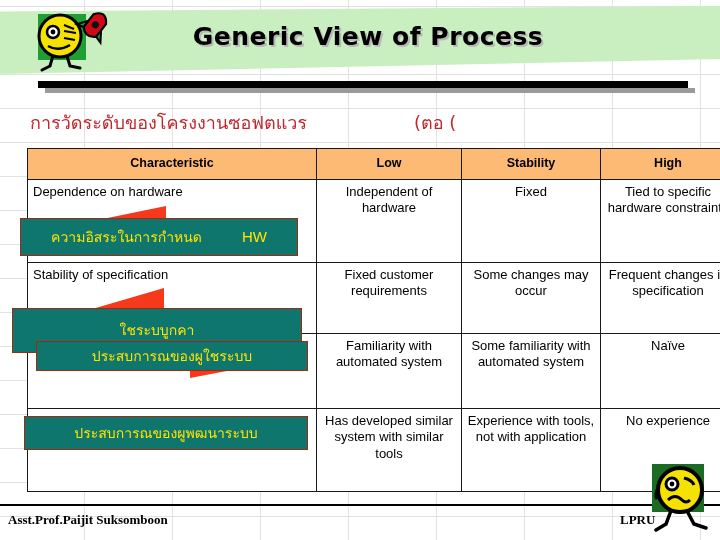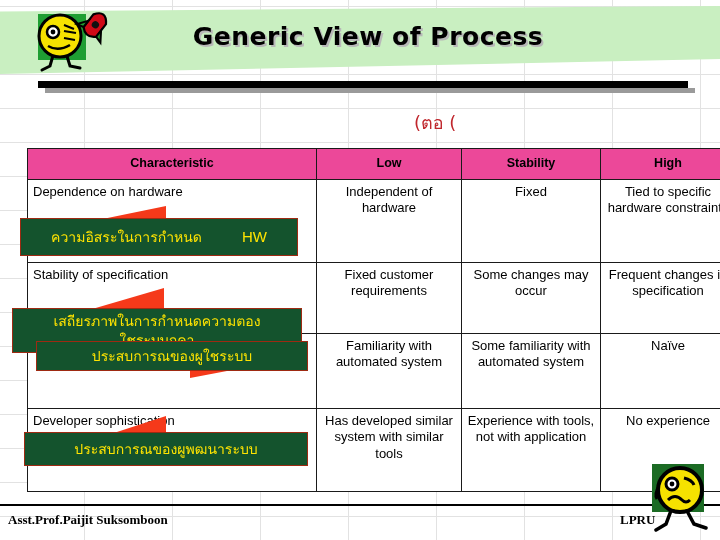--- a/index.html
+++ b/index.html
@@ -107,21 +107,21 @@
     border: 1px solid #1a1a1a;
     font-family: "Liberation Sans", sans-serif;
     font-size: 13px;
     color: #000000;
     padding: 4px 5px;
     vertical-align: top;
     line-height: 1.25;
     background: #ffffff;
   }
   .tbl thead th {
-    background: #ec4899;
+    background: #fdba74;
     font-weight: bold;
     font-size: 12.5px;
     text-align: center;
     height: 22px;
     vertical-align: middle;
   }
   .c-char { width: 278px; }
   .c-low  { width: 134px; }
   .c-mod  { width: 128px; }
   .c-high { width: 124px; }
@@ -130,21 +130,21 @@
   .cell-val  { text-align: center; }
 
   .r1 td { height: 74px; }
   .r2 td { height: 62px; }
   .r3 td { height: 66px; }
   .r4 td { height: 74px; }
 
   
   .callout {
     position: absolute;
-    background: #14532d;
+    background: #0f766e;
     border: 1px solid #9e2a12;
     color: #ffe400;
     font-family: "DejaVu Sans", sans-serif;
     font-size: 14px;
     text-align: center;
     z-index: 6;
     display: flex;
     align-items: center;
     justify-content: center;
     line-height: 1.3;
@@ -176,21 +176,21 @@
   }
 
   
   #callout-user { left: 36px; top: 341px; width: 272px; height: 30px; }
   #tail-user {
     left: 190px; top: 362px; width: 84px; height: 16px;
     clip-path: polygon(0% 0%, 100% 0%, 0% 100%);
   }
 
   
-  #callout-dev { left: 24px; top: 432px; width: 284px; height: 34px; }
+  #callout-dev { left: 24px; top: 416px; width: 284px; height: 34px; }
   #tail-dev {
     left: 80px; top: 416px; width: 86px; height: 28px;
     clip-path: polygon(100% 0%, 100% 100%, 0% 100%);
   }
 
   
   .footer-rule {
     position: absolute;
     left: 0; top: 504px;
     width: 720px; height: 2px;
@@ -246,20 +246,21 @@
       <path d="M78 22 l7 10 l-7 -2 z" fill="#1f9e33" stroke="#000" stroke-width="2"></path>
       <circle cx="70" cy="21" r="3.6" fill="#111"></circle>
     </g>
   </svg>
 </div>
 
 <div class="rule-gray"></div>
 <div class="rule-black"></div>
 
 <div class="subtitle-row">
+  <span class="subtitle-main">การวัดระดับของโครงงานซอฟตแวร</span>
   <span class="subtitle-cont">(ตอ  (</span>
 </div>
 
 <table class="tbl">
   <thead>
     <tr>
       <th class="c-char">Characteristic</th>
       <th class="c-low">Low</th>
       <th class="c-mod">Stability</th>
       <th class="c-high">High</th>
@@ -294,21 +295,20 @@
 </table>
 
 <div class="tail" id="tail-hw"></div>
 <div class="callout" id="callout-hw">
   <span>ความอิสระในการกำหนด</span>
   <span class="hw-label">HW</span>
 </div>
 
 <div class="tail" id="tail-stab"></div>
 <div class="callout" id="callout-stab">
-  <span>เสถียรภาพในการกำหนดความตอง</span>
   <span>ใชระบบูกคา</span>
 </div>
 
 <div class="tail" id="tail-user"></div>
 <div class="callout" id="callout-user">
   <span>ประสบการณของผูใชระบบ</span>
 </div>
 
 <div class="tail" id="tail-dev"></div>
 <div class="callout" id="callout-dev">

